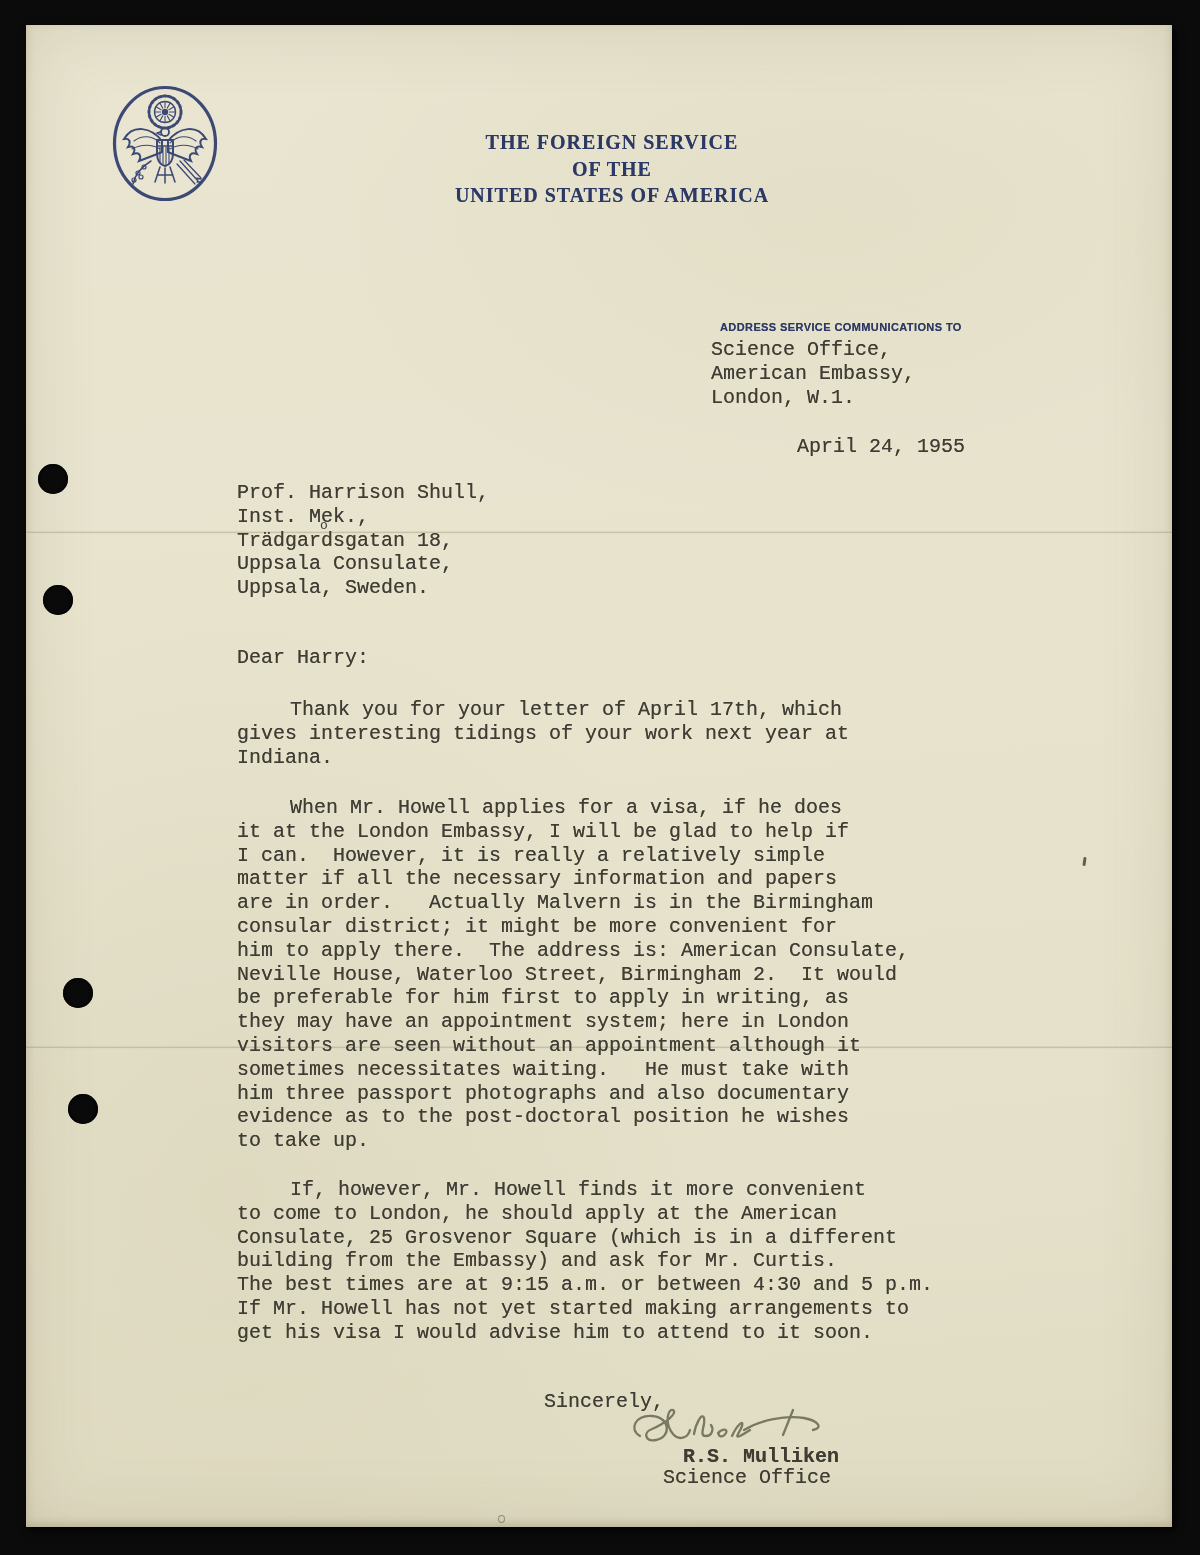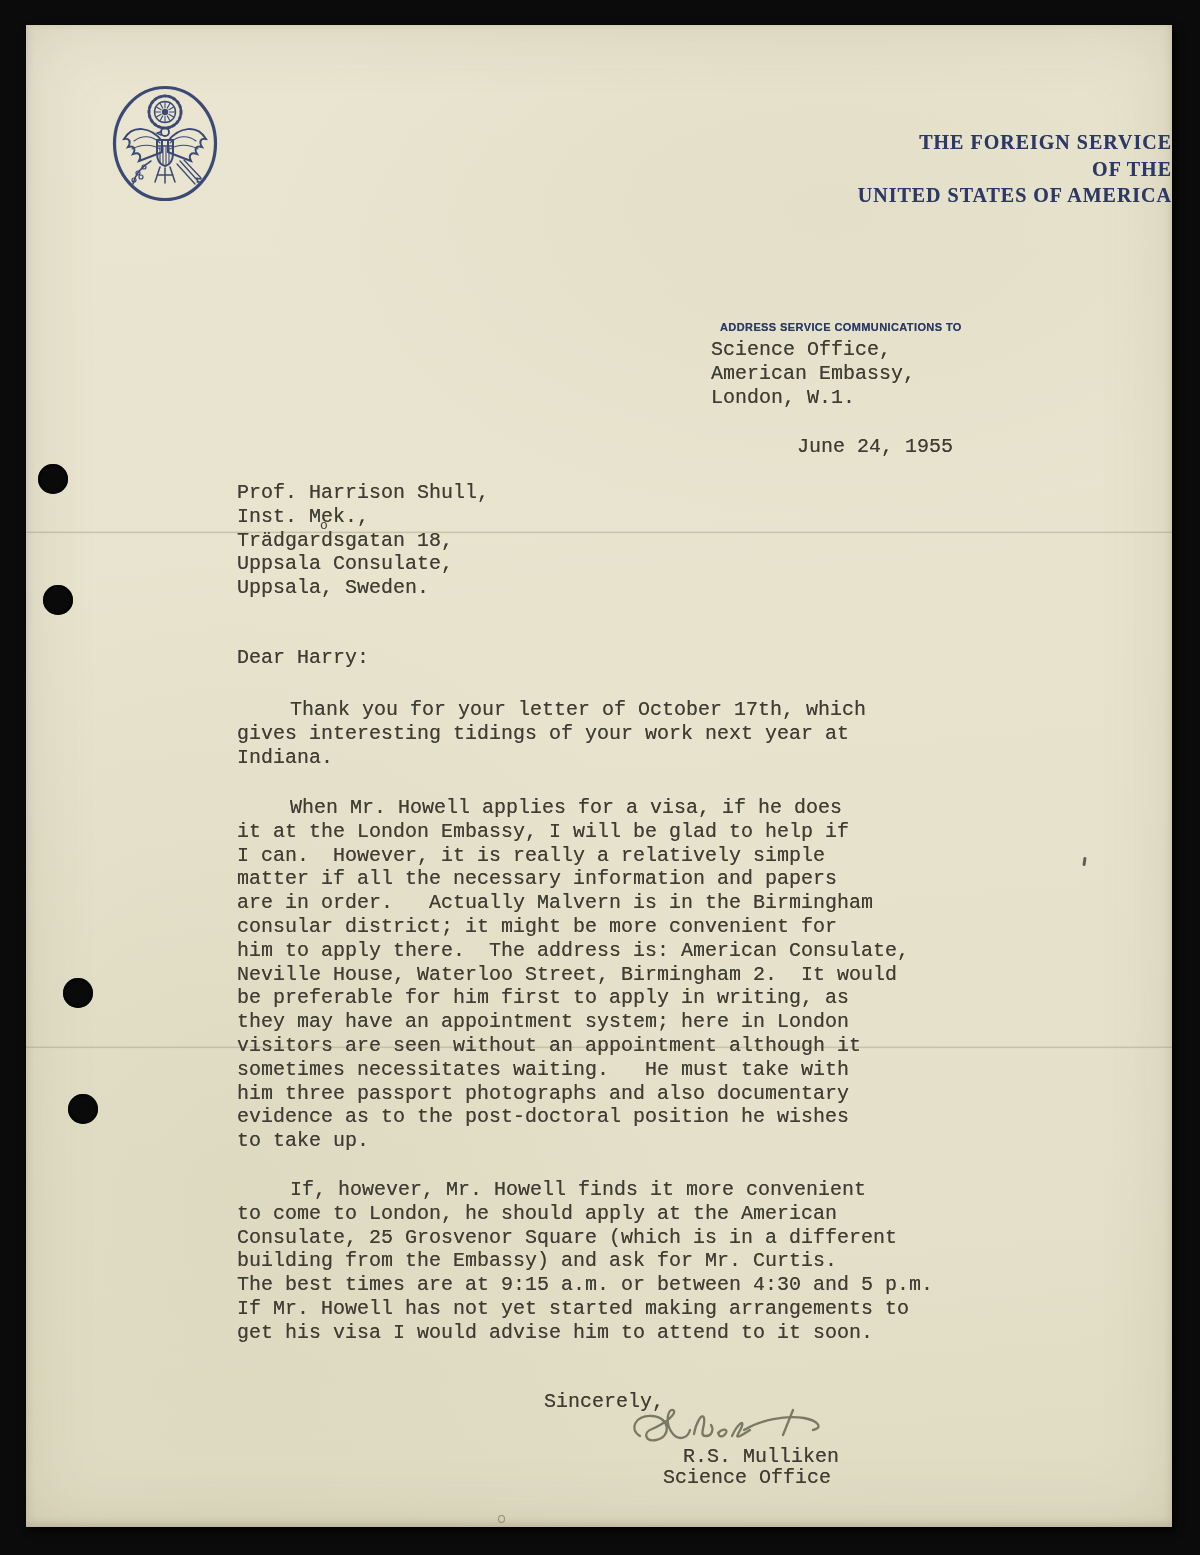--- a/index.html
+++ b/index.html
@@ -22,21 +22,21 @@
       3px 4px 8px rgba(0,0,0,.85);
   }
   .crease{
     position:absolute;left:0;width:100%;height:3px;pointer-events:none;
     background:linear-gradient(to bottom, rgba(130,122,92,0), rgba(116,108,80,.30) 45%, rgba(255,255,248,.28));
   }
   .hole{position:absolute;width:30px;height:30px;border-radius:50%;background:#0a0a0a;box-shadow:inset 0 0 3px 1px #000;}
   .seal{position:absolute;left:84px;top:58px;width:110px;height:121px;opacity:.92;}
   .letterhead{
     position:absolute;top:104px;left:0;width:100%;padding-left:26px;box-sizing:border-box;
-    text-align:right;
+    text-align:center;
     font-family:"Liberation Serif","DejaVu Serif",serif;font-weight:bold;
     font-size:20px;line-height:26.5px;letter-spacing:1px;
     color:#2c3966;
     text-shadow:0 0 .5px rgba(44,57,102,.6);
   }
   .mono{
     position:absolute;
     font-family:"Liberation Mono","DejaVu Sans Mono",monospace;
     font-size:20px;line-height:23.8px;
     color:#3e3c33;white-space:pre;
@@ -52,21 +52,21 @@
   .recipient{left:211px;top:456px;}
   .overtype{position:absolute;left:294px;top:493px;font-family:"Liberation Mono",monospace;font-size:13px;color:#3e3c33;}
   .salutation{left:211px;top:621px;}
   .para{left:211px;text-indent:53px;}
   .p1{top:673px;}
   .p2{top:771px;}
   .p3{top:1153px;}
   .close-wishes{left:261px;top:1336px;}
   .close-sincerely{left:518px;top:1365px;}
   .signature{position:absolute;left:600px;top:1378px;width:230px;height:55px;}
-  .signed-name{left:657px;top:1420px;}
+  .signed-name{left:657px;top:1420px;font-weight:bold;}
   .signed-title{left:637px;top:1441px;}
   .speck1{
     position:absolute;left:1057px;top:832px;width:3px;height:9px;border-radius:2px;
     background:#4a483e;transform:rotate(8deg);opacity:.85;
   }
   .speck2{
     position:absolute;left:472px;top:1490px;width:5px;height:6px;border-radius:50%;
     border:1px solid rgba(95,90,62,.55);
   }
 </style>
@@ -137,31 +137,31 @@
     <div class="letterhead">
       <div>THE FOREIGN SERVICE</div>
       <div>OF THE</div>
       <div>UNITED STATES OF AMERICA</div>
     </div>
 
     <div class="addr-label">ADDRESS SERVICE COMMUNICATIONS TO</div>
     <div class="mono sender">Science Office,
 American Embassy,
 London, W.1.</div>
-    <div class="mono date">June 24, 1955</div>
+    <div class="mono date">April 24, 1955</div>
 
     <div class="mono recipient">Prof. Harrison Shull,
 Inst. Mek.,
 Trädgardsgatan 18,
 Uppsala Consulate,
 Uppsala, Sweden.</div>
     <span class="overtype">o</span>
 
     <div class="mono salutation">Dear Harry:</div>
-    <div class="mono para p1">Thank you for your letter of October 17th, which
+    <div class="mono para p1">Thank you for your letter of April 17th, which
 gives interesting tidings of your work next year at
 Indiana.</div>
     <div class="mono para p2">When Mr. Howell applies for a visa, if he does
 it at the London Embassy, I will be glad to help if
 I can.  However, it is really a relatively simple
 matter if all the necessary information and papers
 are in order.   Actually Malvern is in the Birmingham
 consular district; it might be more convenient for
 him to apply there.  The address is: American Consulate,
 Neville House, Waterloo Street, Birmingham 2.  It would

